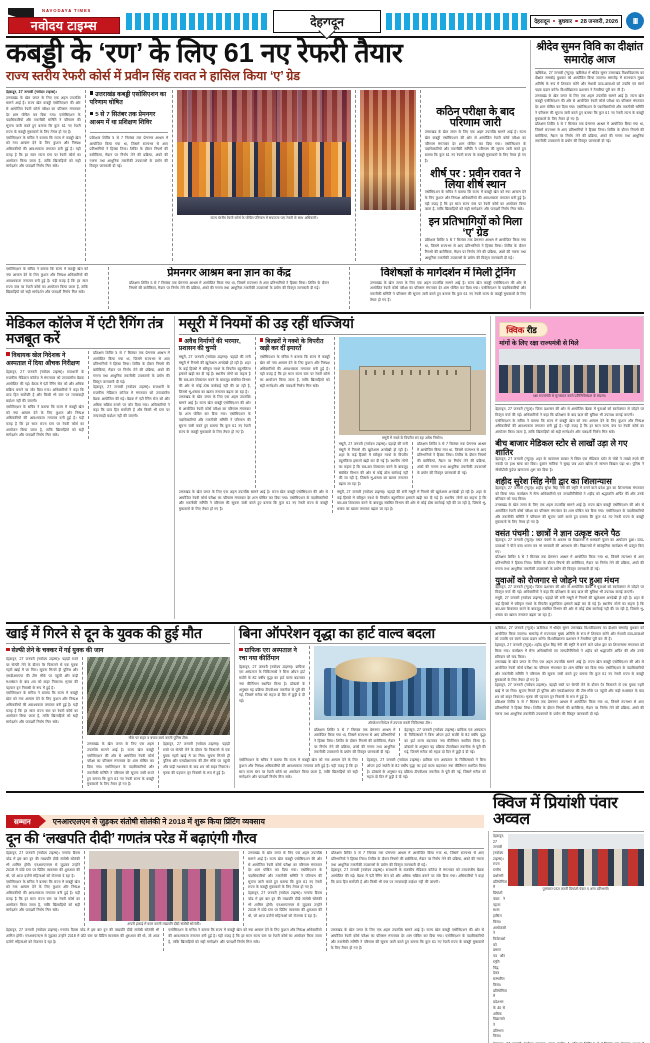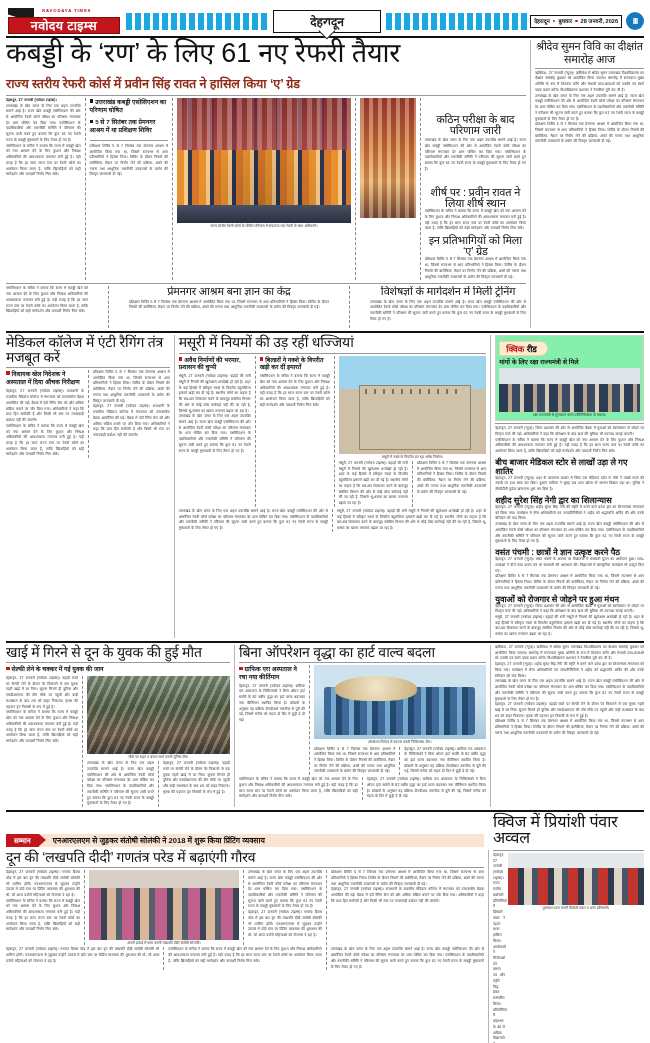--- a/index.html
+++ b/index.html
@@ -32,21 +32,21 @@
               align-items: center; gap: 3px; background: #fff; }
   .date-tag span { font-size: 5.6px; font-weight: 700; color: #111; }
   .dot-r { width: 2.6px; height: 2.6px; border-radius: 50%; background: #c3161c; display: inline-block; }
   .globe { flex: 0 0 auto; width: 18px; height: 18px; border-radius: 50%; background: #1878bd;
            margin-left: 4px; position: relative; }
   .globe:before { content: "III"; position: absolute; inset: 0; color: #fff; font-size: 9px; font-weight: 800;
                   display: flex; align-items: center; justify-content: center; letter-spacing: -1px; }
   .mast-rule { height: 2.4px; background: #111; margin: 2px 0 0 0; }
 
   
-  .hl { font-weight: 400; color: #111; line-height: 1.02; letter-spacing: -.2px; }
+  .hl { font-weight: 700; color: #111; line-height: 1.02; letter-spacing: -.2px; }
   .hl-xl { font-size: 27px; }
   .hl-lg { font-size: 14px; }
   .hl-md { font-size: 16px; }
   .hl-sm { font-size: 11px; }
   .subhead { font-size: 12.6px; color: #8f2d1a; font-weight: 700; letter-spacing: -.1px; line-height: 1.1; }
   .kicker { font-size: 6.2px; font-weight: 700; color: #1a1a1a; line-height: 1.25; }
   .cap { font-size: 3.6px; color: #333; line-height: 1.2; text-align: center; padding-top: 1px; }
   .rule { height: 1px; background: #999; }
   .rule-d { height: 2px; background: #111; }
   .vrule { width: 1px; background: #b5b5b5; }
@@ -94,21 +94,21 @@
   .ph-meet:before{content:"";position:absolute;left:0;right:0;bottom:0;height:62%;
       background: repeating-linear-gradient(90deg,#2c3c55 0 9px,#b9a288 9px 13px,#3b4a63 13px 21px,#d8cbb8 21px 25px);}
   .ph-women { background: linear-gradient(#d8cfc6 0 30%, #9fa8ad 100%); }
   .ph-women:before{content:"";position:absolute;left:0;right:0;bottom:0;height:74%;
       background: repeating-linear-gradient(90deg,#c0608c 0 12px,#3b4455 12px 18px,#d9b79a 18px 27px,#55606f 27px 33px);}
   .ph-quiz { background: linear-gradient(#e6e9ec 0 40%, #b9bfc6 100%); }
   .ph-quiz:before{content:"";position:absolute;left:0;right:0;bottom:0;height:70%;
       background: repeating-linear-gradient(90deg,#c2352f 0 10px,#2f3a4d 10px 16px,#e0d6c8 16px 24px,#4a5568 24px 30px);}
 
   
-  .qr-box { border: 1px solid #cfcfcf; background: #86efac; }
+  .qr-box { border: 1px solid #cfcfcf; background: #f9a8d4; }
   .qr-tab { display: inline-block; background: #fdeccf; border: 1px solid #e3d4b4; padding: 1px 10px 1px 6px;
             font-size: 8.5px; font-weight: 800; border-radius: 0 8px 8px 0;}
   .qr-tab .r { color: #c3161c; }
   .qr-h { font-size: 6.4px; font-weight: 800; color: #111; line-height: 1.15; }
   .qr-hx { font-size: 8.2px; font-weight: 800; color: #111; line-height: 1.1; }
 
   
   .award { display: flex; align-items: stretch; height: 13px; background: #fbe3d2; }
   .award-tag { background: #c3161c; color: #fff; font-size: 7px; font-weight: 800; padding: 0 8px;
                display: flex; align-items: center; position: relative; }
@@ -143,21 +143,21 @@
       <span>28 जनवरी, 2026</span>
     </div>
     <div class="globe"></div>
   </div>
   <div class="mast-rule"></div>
 
   <div style="display:flex; gap:4px; margin-top:2px;">
 
     <div style="width:520px;">
       <div class="hl hl-xl">कबड्डी के ‘रण’ के लिए 61 नए रेफरी तैयार</div>
-      <div class="subhead" style="margin-top:10px;">राज्य स्तरीय रेफरी कोर्स में प्रवीन सिंह रावत ने हासिल किया ‘ए’ ग्रेड</div>
+      <div class="subhead" style="margin-top:2px;">राज्य स्तरीय रेफरी कोर्स में प्रवीन सिंह रावत ने हासिल किया ‘ए’ ग्रेड</div>
       <div class="rule" style="margin:3px 0 2px;"></div>
 
       <div style="display:flex; gap:4px;">
 
         <div style="width:78px;" class="body-col">
           <div class="txt">
             <b>देहरादून, 27 जनवरी (नवोदय टाइम्स)।</b>
           </div>
           <div class="txt">उत्तराखंड के खेल जगत के लिए एक अहम उपलब्धि सामने आई है। राज्य खेल कबड्डी एसोसिएशन की ओर से आयोजित रेफरी कोर्स परीक्षा का परिणाम मंगलवार देर शाम घोषित कर दिया गया। एसोसिएशन के पदाधिकारियों और तकनीकी समिति ने परिणाम की सूचना जारी करते हुए बताया कि कुल 61 नए रेफरी राज्य के कबड्डी मुकाबलों के लिए तैयार हो गए हैं।</div>
           <div class="txt">एसोसिएशन के सचिव ने बताया कि राज्य में कबड्डी खेल को नया आयाम देने के लिए कुशल और निष्पक्ष अधिकारियों की आवश्यकता लगातार बनी हुई है। यही वजह है कि हर साल राज्य स्तर पर रेफरी कोर्स का आयोजन किया जाता है, ताकि खिलाड़ियों को सही मार्गदर्शन और पारदर्शी निर्णय मिल सकें।</div>
@@ -183,21 +183,21 @@
         <div class="dash-v"></div>
 
         <div style="width:58px;">
           <div class="photo ph-crowd" style="height:120px;"></div>
         </div>
         <div class="dash-v"></div>
 
         <div style="width:106px;">
           <div class="hl hl-sm" style="text-align:center;margin-top:16px;">कठिन परीक्षा के बाद परिणाम जारी</div>
           <div class="txt" style="margin-top:2px;">उत्तराखंड के खेल जगत के लिए एक अहम उपलब्धि सामने आई है। राज्य खेल कबड्डी एसोसिएशन की ओर से आयोजित रेफरी कोर्स परीक्षा का परिणाम मंगलवार देर शाम घोषित कर दिया गया। एसोसिएशन के पदाधिकारियों और तकनीकी समिति ने परिणाम की सूचना जारी करते हुए बताया कि कुल 61 नए रेफरी राज्य के कबड्डी मुकाबलों के लिए तैयार हो गए हैं।</div>
-          <div class="hl hl-sm" style="text-align:center;margin-top:14px;">शीर्ष पर : प्रवीन रावत ने लिया शीर्ष स्थान</div>
+          <div class="hl hl-sm" style="text-align:center;margin-top:3px;">शीर्ष पर : प्रवीन रावत ने लिया शीर्ष स्थान</div>
           <div class="txt">एसोसिएशन के सचिव ने बताया कि राज्य में कबड्डी खेल को नया आयाम देने के लिए कुशल और निष्पक्ष अधिकारियों की आवश्यकता लगातार बनी हुई है। यही वजह है कि हर साल राज्य स्तर पर रेफरी कोर्स का आयोजन किया जाता है, ताकि खिलाड़ियों को सही मार्गदर्शन और पारदर्शी निर्णय मिल सकें।</div>
           <div class="hl hl-sm" style="text-align:center;margin-top:3px;">इन प्रतिभागियों को मिला ‘ए’ ग्रेड</div>
           <div class="txt">प्रशिक्षण शिविर 5 से 7 सितंबर तक प्रेमनगर आश्रम में आयोजित किया गया था, जिसमें राज्यभर से आए प्रतिभागियों ने हिस्सा लिया। शिविर के दौरान नियमों की बारीकियां, मैदान पर निर्णय लेने की प्रक्रिया, अंकों की गणना तथा आधुनिक तकनीकी उपकरणों के प्रयोग की विस्तृत जानकारी दी गई।</div>
         </div>
       </div>
 
       <div class="rule" style="margin:3px 0 2px;"></div>
 
       <div style="display:flex; gap:20px; height:42px;">
         <div style="width:82px;" class="body-col">

